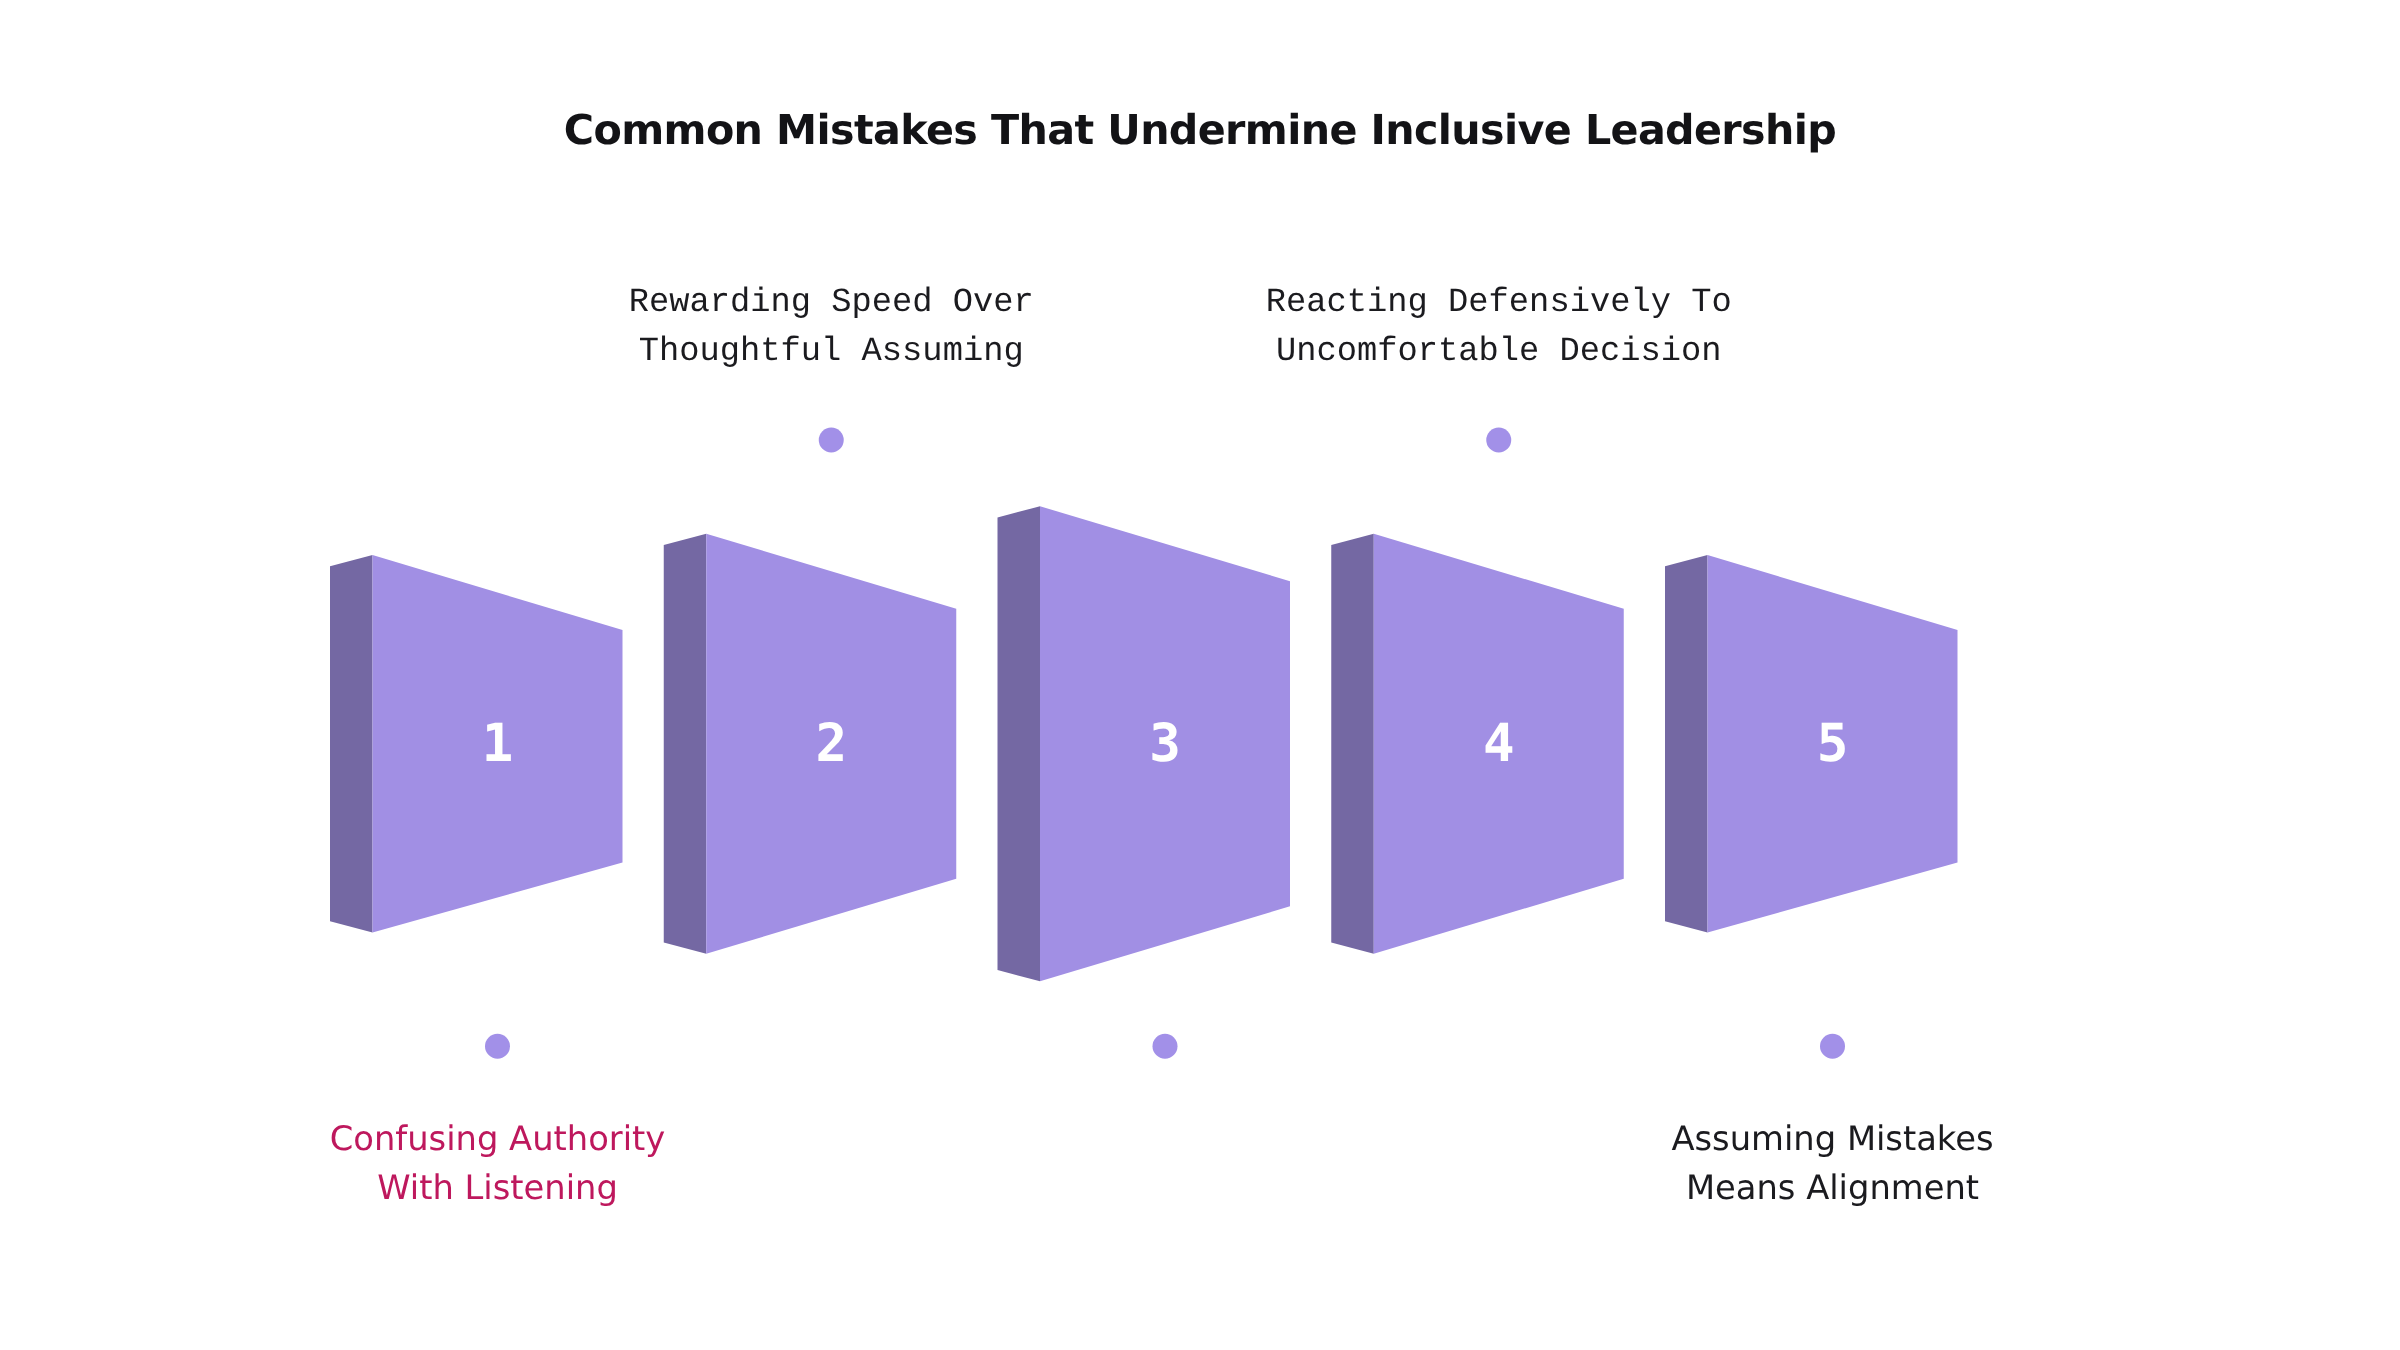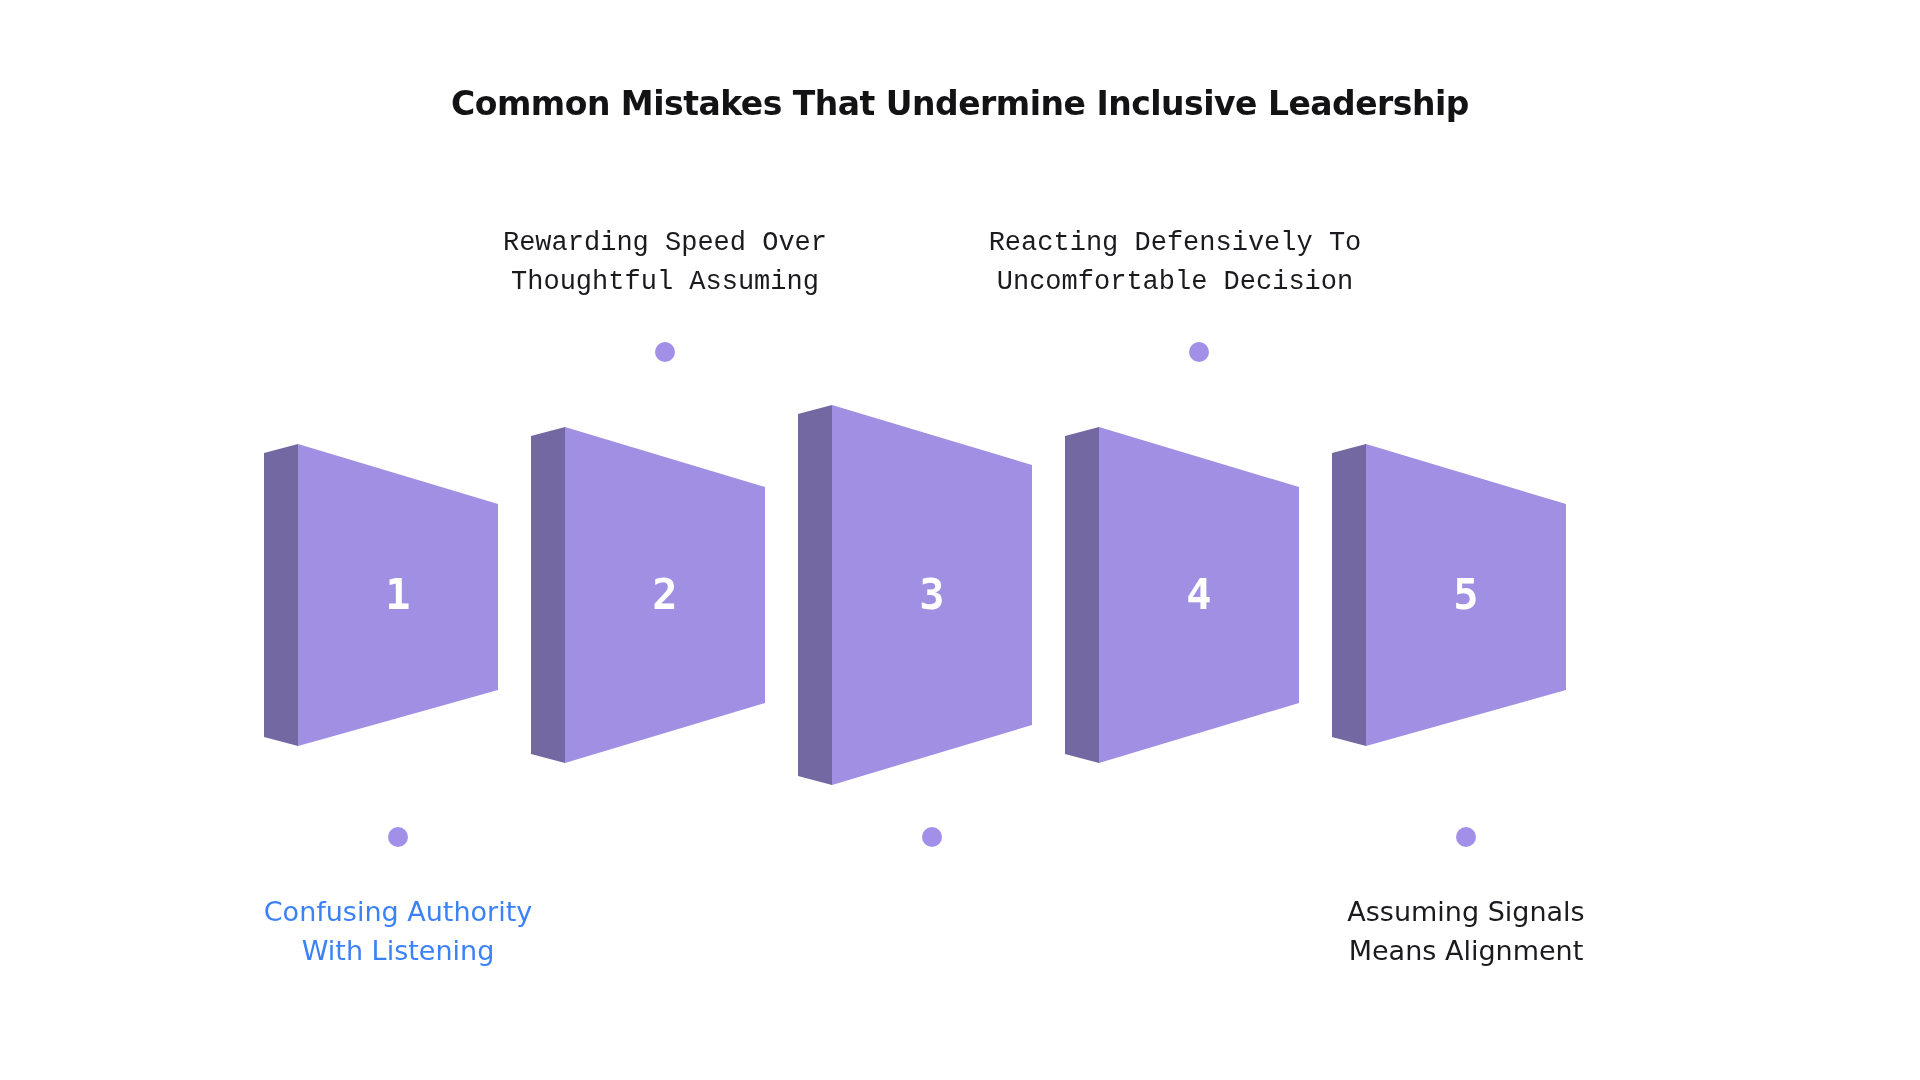--- a/index.html
+++ b/index.html
@@ -59,21 +59,21 @@
 <body style="background: rgb(255, 255, 255);">
 
 <div class="stage" style="background: rgb(255, 255, 255);">
 
   <div class="title" style="color: rgb(19, 19, 22);">Common Mistakes That Undermine Inclusive Leadership</div>
 
   <div class="label label-above" style="left: 665px; color: rgb(27, 27, 31);">
     <div>Rewarding Speed Over</div>
     <div>Thoughtful Assuming</div>
   </div>
-  <div class="label label-above" style="left: 1175px; color: rgb(27, 27, 31);">
+  <div class="label label-above" style="left: 1199px; color: rgb(27, 27, 31);">
     <div>Reacting Defensively To</div>
     <div>Uncomfortable Decision</div>
   </div>
 
   <span class="dot dot-above" style="left: 665px; background: rgb(162, 144, 232);"></span>
   <span class="dot dot-above" style="left: 1199px; background: rgb(162, 144, 232);"></span>
   <span class="dot dot-below" style="left: 398px; background: rgb(162, 144, 232);"></span>
   <span class="dot dot-below" style="left: 932px; background: rgb(162, 144, 232);"></span>
   <span class="dot dot-below" style="left: 1466px; background: rgb(162, 144, 232);"></span>
 
@@ -99,22 +99,22 @@
       <polygon fill="#A18FE4" points="1366,444 1566,504 1566,690 1366,746"></polygon>
     </g>
   </svg>
 
   <div class="num" style="left: 398px; color: rgb(255, 255, 255);">1</div>
   <div class="num" style="left: 665px; color: rgb(255, 255, 255);">2</div>
   <div class="num" style="left: 932px; color: rgb(255, 255, 255);">3</div>
   <div class="num" style="left: 1199px; color: rgb(255, 255, 255);">4</div>
   <div class="num" style="left: 1466px; color: rgb(255, 255, 255);">5</div>
 
-  <div class="label label-below" style="left: 398px; color: #3b82f6;">
+  <div class="label label-below" style="left: 398px; color: #be185d;">
     <div>Confusing Authority</div>
     <div>With Listening</div>
   </div>
   <div class="label label-below" style="left: 1466px; color: rgb(27, 27, 31);">
-    <div>Assuming Signals</div>
+    <div>Assuming Mistakes</div>
     <div>Means Alignment</div>
   </div>
 
 </div>
 
 </body></html>

